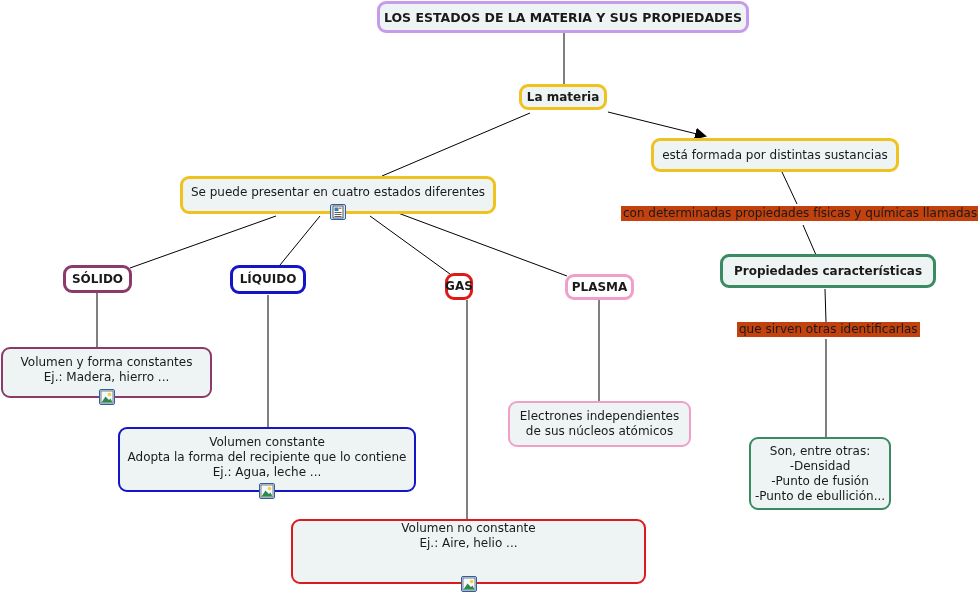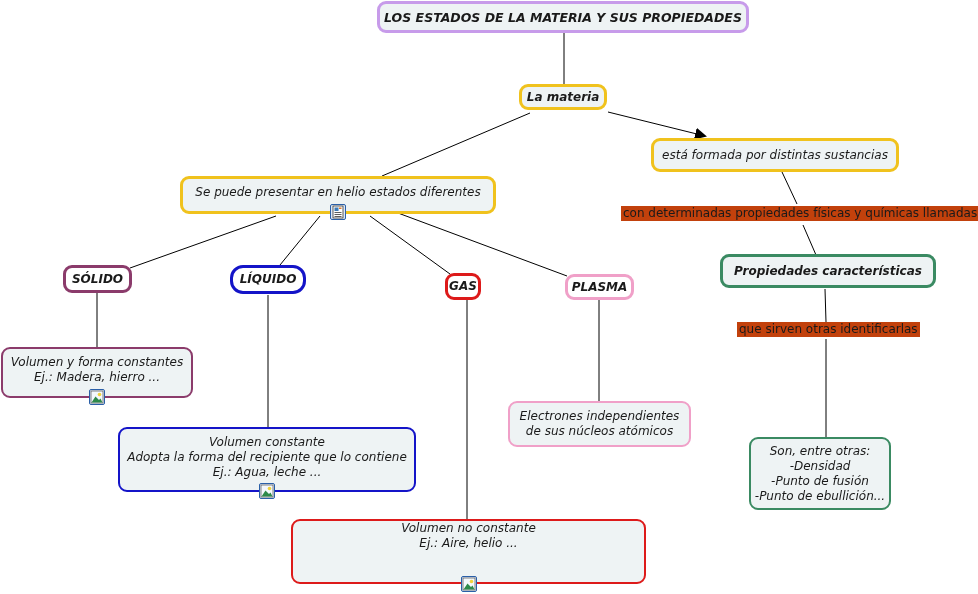--- a/index.html
+++ b/index.html
@@ -12,21 +12,20 @@
     svg.links { position: absolute; left: 0; top: 0; width: 978px; height: 594px; }
     .node {
       position: absolute; box-sizing: border-box;
       background: #eef3f4;
       border-radius: 9px;
       border: 3px solid #f0c21d;
       text-align: center;
       font-size: 12px; line-height: 15px;
       display: flex; align-items: center; justify-content: center; flex-direction: column;
       white-space: nowrap;
-      font-style: italic;
     }
     .node.bold { font-weight: bold; font-size: 12px; }
     .node.white { background: #ffffff; }
     .node .line { display: block; }
     .link-label {
       position: absolute; font-size: 12px; line-height: 15px; white-space: nowrap;
       background: #c2410c; padding: 0 2px;
     }
     .res-icon {
       position: absolute; width: 16px; height: 16px; box-sizing: border-box;
@@ -84,50 +83,50 @@
 <div class="link-label" style="left:737px; top:322px;">que sirven otras identificarlas</div>
 
 <div class="node" style="left:749px; top:437px; width:142px; height:73px; border-color:#3a8a62; border-width:2px;">
   <span class="line">Son, entre otras:</span>
   <span class="line">-Densidad</span>
   <span class="line">-Punto de fusión</span>
   <span class="line">-Punto de ebullición...</span>
 </div>
 
 <div class="node" style="left:180px; top:176px; width:316px; height:38px; justify-content:flex-start; padding-top:6px;">
-  <span>Se puede presentar en helio estados diferentes</span>
+  <span>Se puede presentar en cuatro estados diferentes</span>
   <span class="res-icon" style="top:25px;">
     <svg viewBox="0 0 14 14">
       <rect x="2" y="1" width="10" height="12" fill="#ffffff" stroke="#333" stroke-width="0.8"></rect>
       <rect x="3.5" y="2.5" width="4" height="3.5" fill="#3a7ab8"></rect>
       <rect x="8" y="2.5" width="2.5" height="1.5" fill="#e07a2a"></rect>
       <line x1="3.5" y1="7.5" x2="10.5" y2="7.5" stroke="#333" stroke-width="0.8"></line>
       <line x1="3.5" y1="9.5" x2="10.5" y2="9.5" stroke="#333" stroke-width="0.8"></line>
       <line x1="3.5" y1="11.5" x2="10.5" y2="11.5" stroke="#333" stroke-width="0.8"></line>
     </svg>
   </span>
 </div>
 
 <div class="node bold white" style="left:63px; top:265px; width:69px; height:28px; border-color:#8b3b6b;">
   <span>SÓLIDO</span>
 </div>
 
-<div class="node bold white" style="left:230px; top:265px; width:76px; height:29px; border-color:#1414c8;border-radius:13px;">
+<div class="node bold white" style="left:230px; top:265px; width:76px; height:29px; border-color:#1414c8;">
   <span>LÍQUIDO</span>
 </div>
 
-<div class="node bold white" style="left:445px; top:273px; width:36px; height:27px; border-color:#dd1a1a;">
+<div class="node bold white" style="left:445px; top:273px; width:28px; height:27px; border-color:#dd1a1a;">
   <span>GAS</span>
 </div>
 
 <div class="node bold white" style="left:565px; top:274px; width:69px; height:26px; border-color:#f0a0c8;">
   <span>PLASMA</span>
 </div>
 
-<div class="node" style="left:1px; top:347px; width:192px; height:51px; border-color:#8b3b6b; border-width:2px; justify-content:flex-start; padding-top:6px;">
+<div class="node" style="left:1px; top:347px; width:211px; height:51px; border-color:#8b3b6b; border-width:2px; justify-content:flex-start; padding-top:6px;">
   <span class="line">Volumen y forma constantes</span>
   <span class="line">Ej.: Madera, hierro ...</span>
   <span class="res-icon" style="top:40px;">
     <svg viewBox="0 0 14 14">
       <rect x="1" y="1" width="12" height="12" fill="#f4f8fc" stroke="#333" stroke-width="0.6"></rect>
       <circle cx="9.5" cy="4.5" r="1.8" fill="#f2d23a"></circle>
       <path d="M1.5,12.5 L5.5,6.5 L9,10 L10.5,8.5 L12.5,12.5 z" fill="#2e8a4a"></path>
     </svg>
   </span>
 </div>

